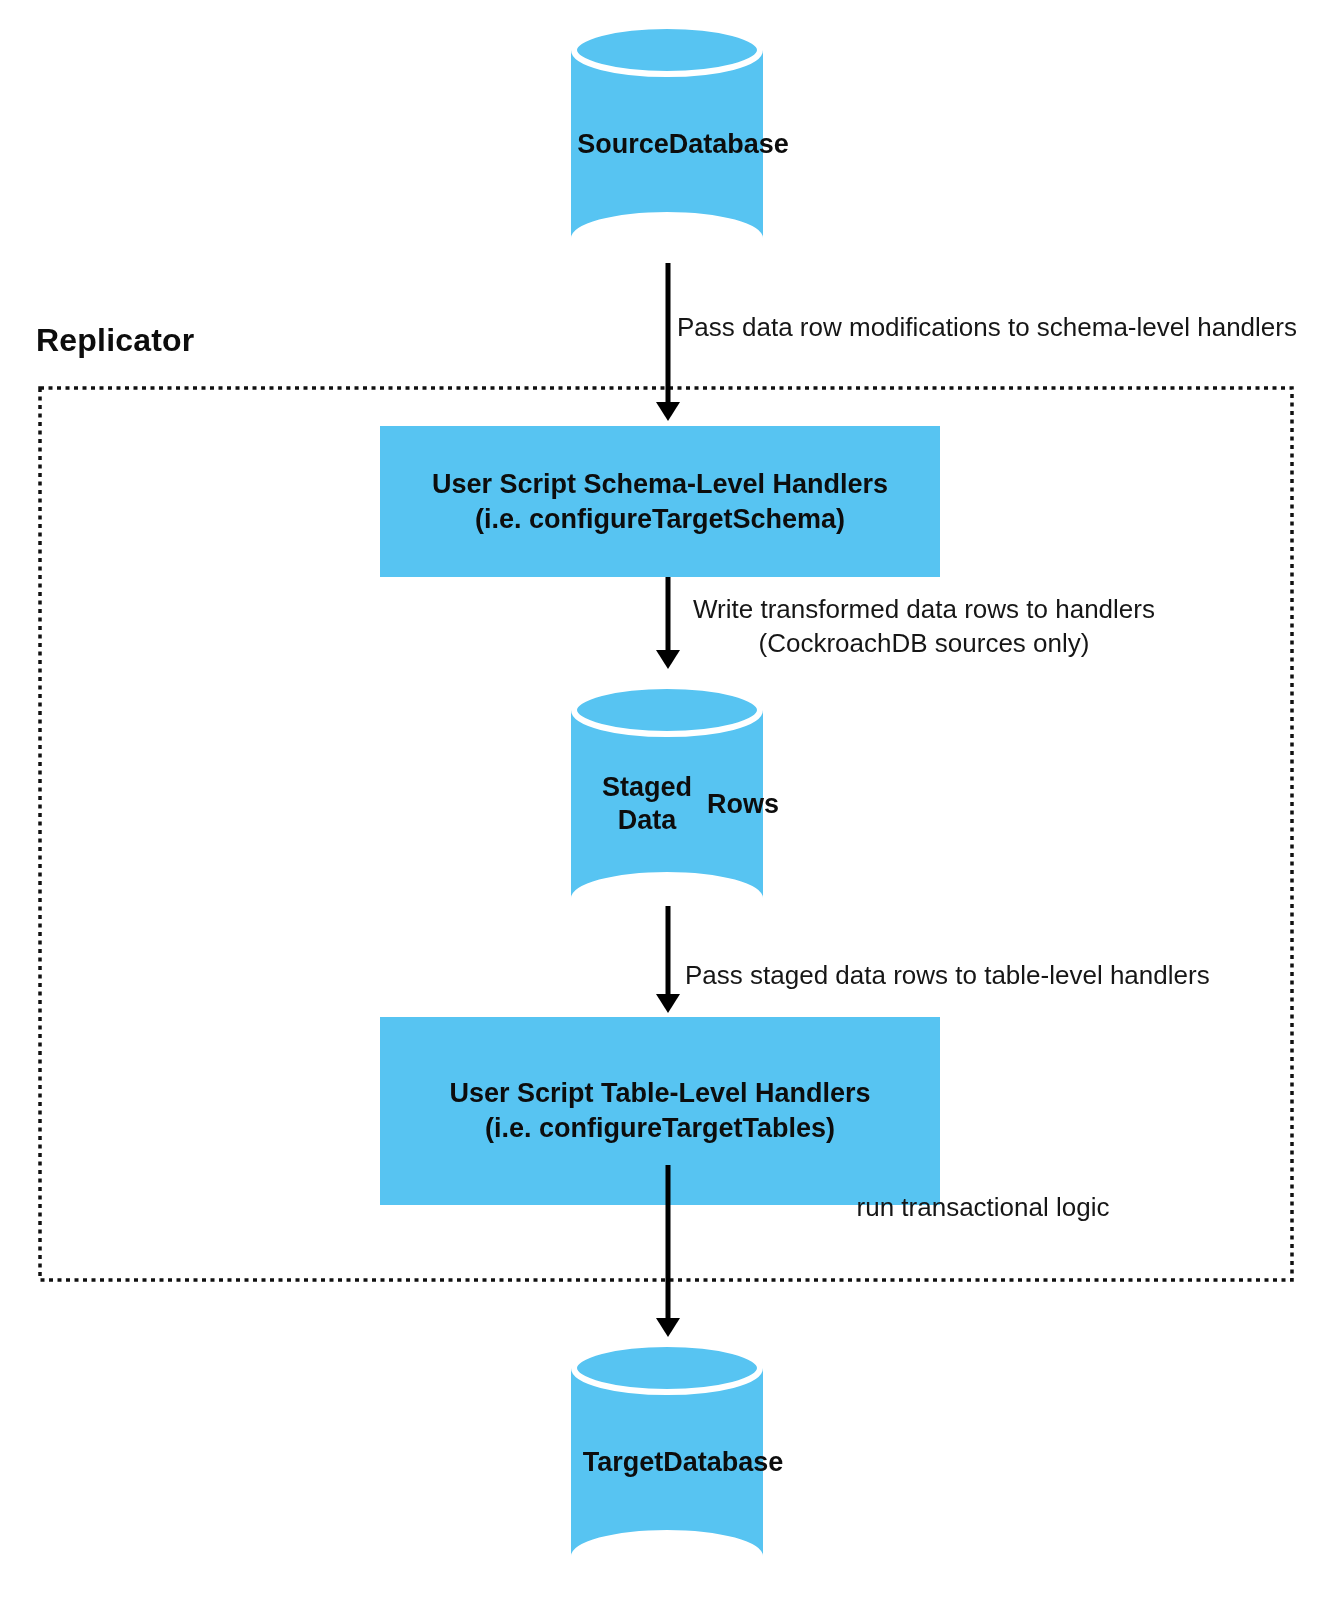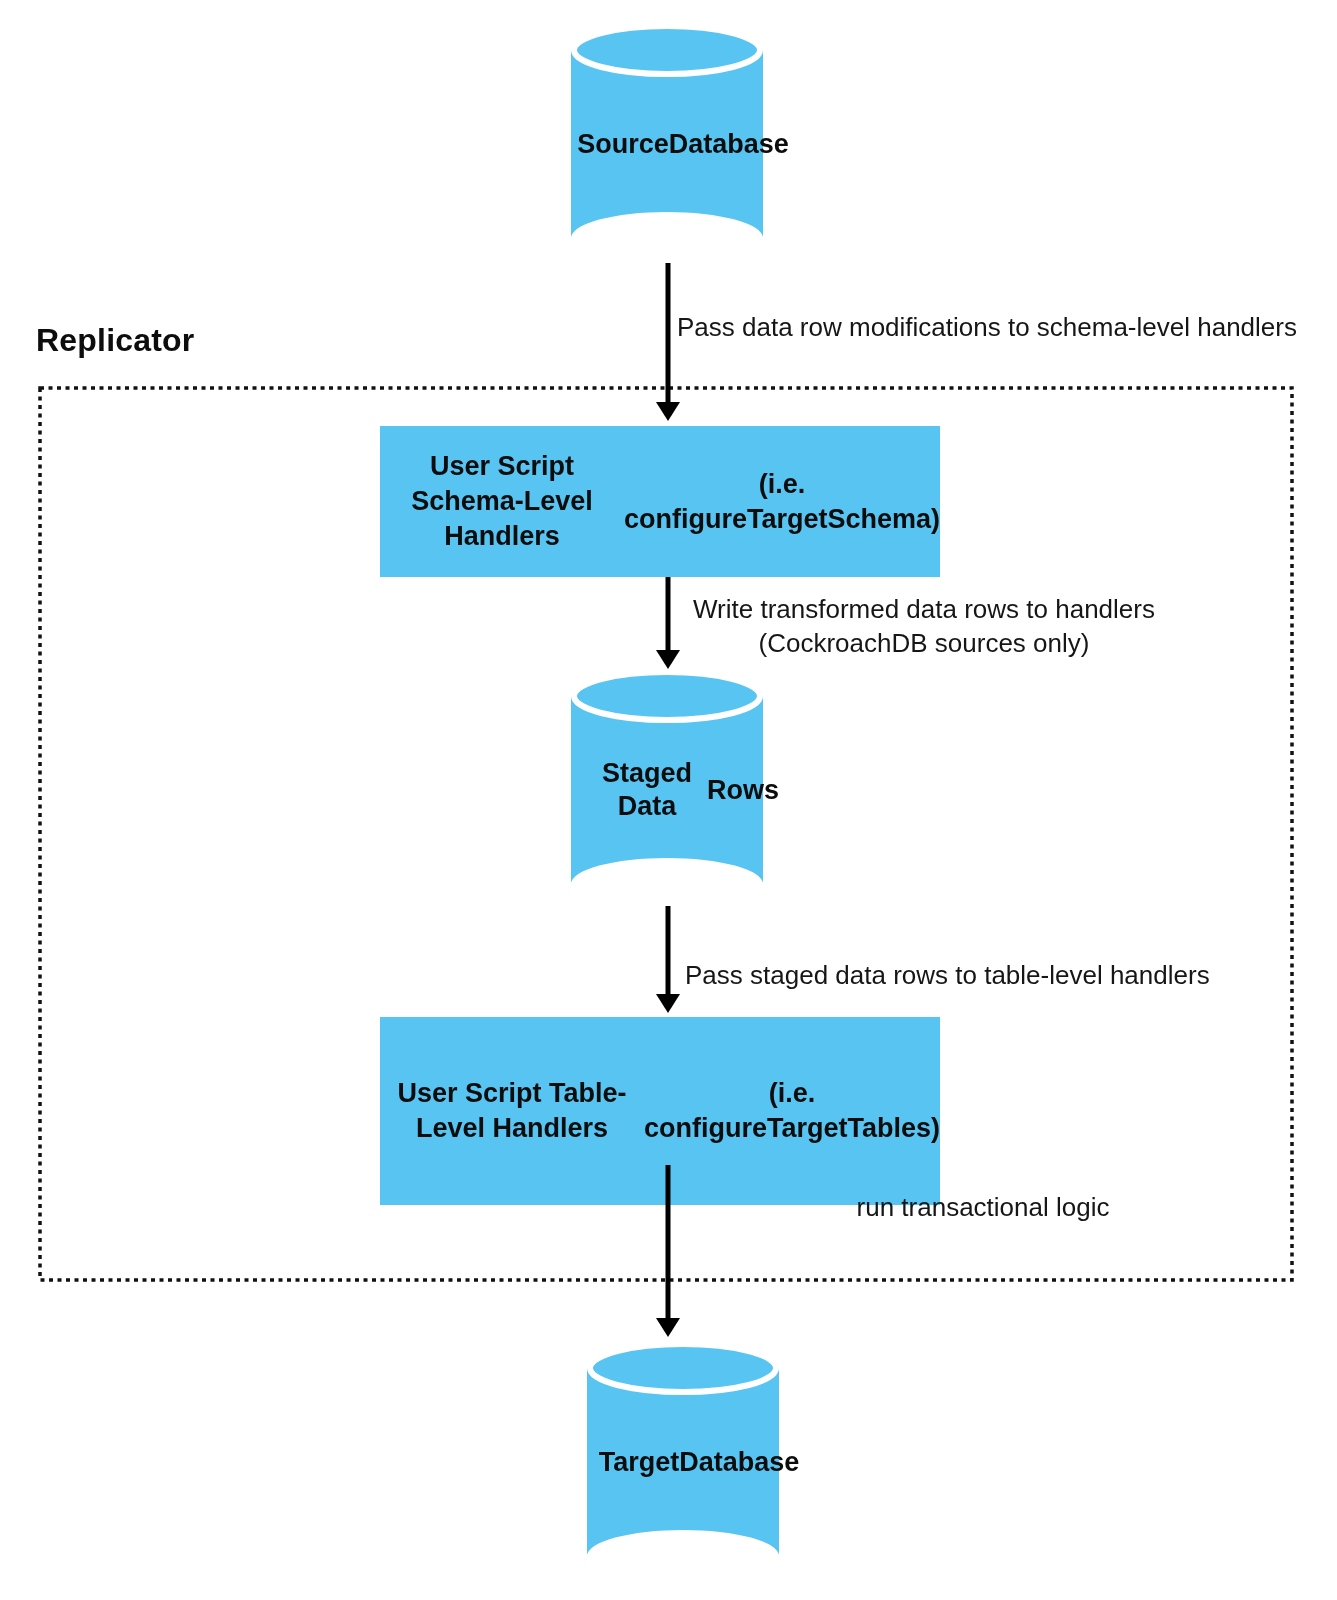--- a/index.html
+++ b/index.html
@@ -56,21 +56,21 @@
     margin-left: 16px;
   }
 
   
   .handler-box {
     position: absolute;
     left: 380px;
     width: 560px;
     background: var(--node-fill, #57C4F2);
     display: flex;
-    flex-direction: row;
+    flex-direction: column;
     align-items: center;
     justify-content: center;
     text-align: center;
     font-size: 27px;
     font-weight: 700;
     line-height: 35px;
     color: #0d0d0d;
   }
   .handler-box.box1 { top: 426px; height: 151px; }
   .handler-box.box2 { top: 1017px; height: 188px; align-items: center; }
@@ -137,21 +137,21 @@
     <svg width="28" height="92" viewBox="0 0 28 92">
       <line class="arrow-line" x1="14" y1="0" x2="14" y2="74"></line>
       <polygon class="arrow-head" points="2,73 26,73 14,92"></polygon>
     </svg>
   </div>
   <div class="edge-label centered label-schema-staged">
     <div>Write transformed data rows to handlers</div>
     <div>(CockroachDB sources only)</div>
   </div>
 
-  <div class="cylinder" style="left:571px; top:670px;">
+  <div class="cylinder" style="left:571px; top:684px;">
     <svg width="192" height="240" viewBox="0 0 192 240">
       <path class="cyl-fill" d="M0,26 L0,214 A96,26 0 0 1 192,214 L192,26 Z"></path>
       <ellipse class="cyl-fill cyl-lid" cx="96" cy="26" rx="93" ry="24"></ellipse>
     </svg>
     <div class="cyl-label">
       <span>Staged Data</span>
       <span>Rows</span>
     </div>
   </div>
 
@@ -171,21 +171,21 @@
   <div class="arrow" style="top:1165px;">
     <svg width="28" height="172" viewBox="0 0 28 172">
       <line class="arrow-line" x1="14" y1="0" x2="14" y2="154"></line>
       <polygon class="arrow-head" points="2,153 26,153 14,172"></polygon>
     </svg>
   </div>
   <div class="edge-label centered label-table-target">
     <div>run transactional logic</div>
   </div>
 
-  <div class="cylinder" style="left:587px; top:1342px;">
+  <div class="cylinder" style="left:571px; top:1342px;">
     <svg width="192" height="240" viewBox="0 0 192 240">
       <path class="cyl-fill" d="M0,26 L0,214 A96,26 0 0 1 192,214 L192,26 Z"></path>
       <ellipse class="cyl-fill cyl-lid" cx="96" cy="26" rx="93" ry="24"></ellipse>
     </svg>
     <div class="cyl-label">
       <span>Target</span>
       <span>Database</span>
     </div>
   </div>
 

